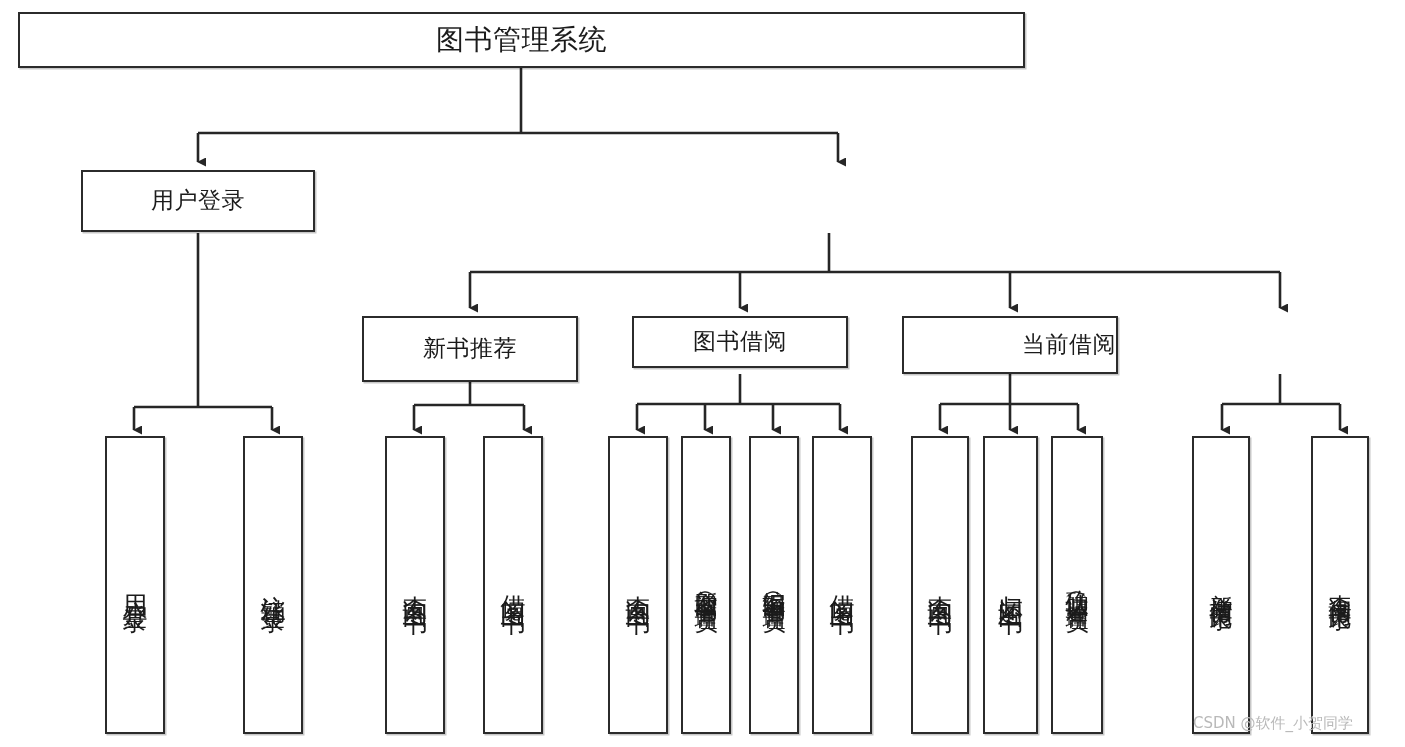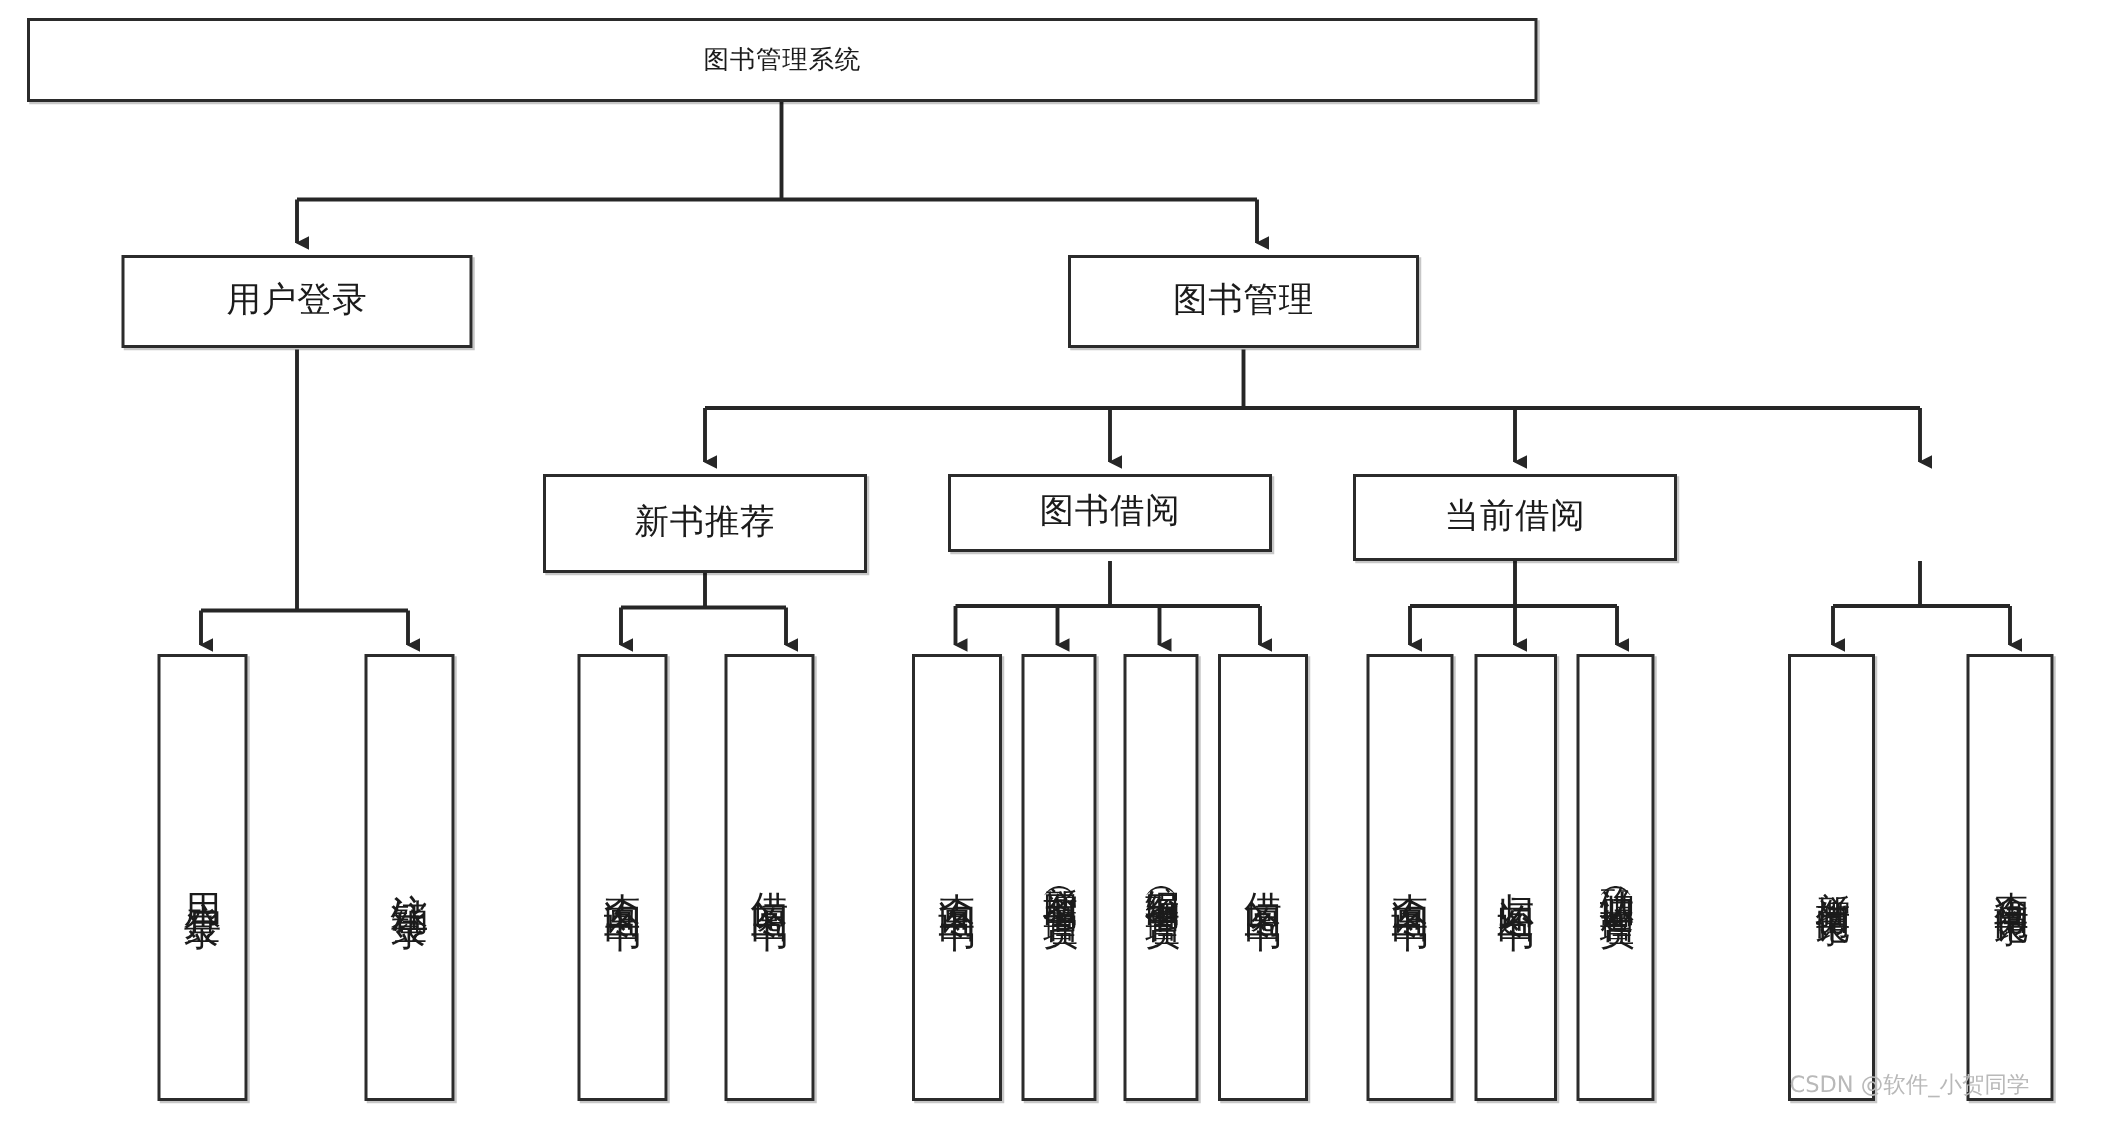--- a/index.html
+++ b/index.html
@@ -41,21 +41,21 @@
     line-height: 1.18;
     text-align: center;
     white-space: nowrap;
   }
   
   .node.horiz .label {
     font-size: 23px;
     letter-spacing: 0.5px;
   }
   .node.root .label {
-    font-size: 17px;
+    font-size: 28px;
   }
   
   .node.vert {
     align-items: center;
     justify-content: center;
   }
   .node.vert .label {
     writing-mode: vertical-rl;
     text-orientation: upright;
     font-size: 25px;
@@ -134,33 +134,30 @@
   </svg>
 
   <div class="node horiz root" style="left:18px; top:12px; width:1007px; height:56px;">
     <span class="label">图书管理系统</span>
   </div>
 
   <div class="node horiz" style="left:81px; top:170px; width:234px; height:62px;">
     <span class="label">用户登录</span>
   </div>
 
-  <div class="node horiz" style="left:712px; top:170px; width:234px; height:62px;">
-    <span class="label">图书管理</span>
-  </div>
 
   <div class="node horiz" style="left:362px; top:316px; width:216px; height:66px;">
     <span class="label">新书推荐</span>
   </div>
 
   <div class="node horiz" style="left:632px; top:316px; width:216px; height:52px;">
     <span class="label">图书借阅</span>
   </div>
 
-  <div class="node horiz" style="left:902px; top:316px; width:216px; height:58px;">
+  <div class="node horiz" style="left:902px; top:316px; width:216px; height:58px;justify-content:flex-end;">
     <span class="label">当前借阅</span>
   </div>
 
 
   <div class="node vert" style="left:105px; top:436px; width:60px; height:298px;">
     <span class="label">用户登录</span>
   </div>
 
   <div class="node vert" style="left:243px; top:436px; width:60px; height:298px;">
     <span class="label">注销登录</span>

